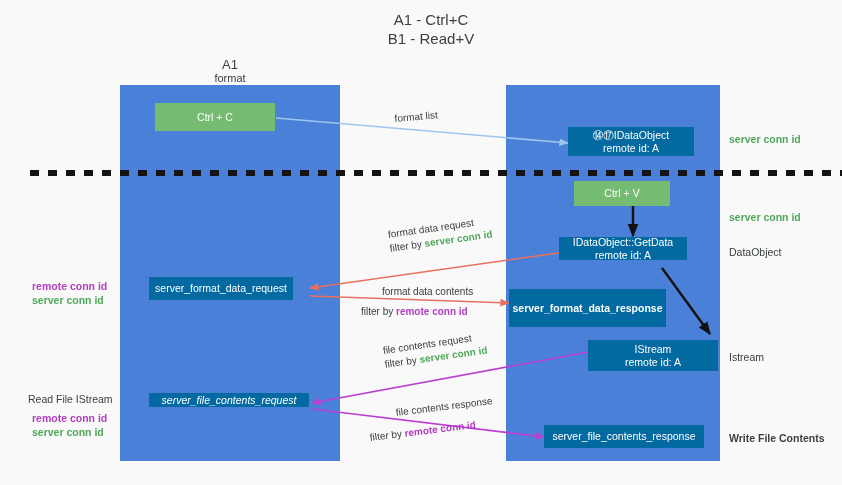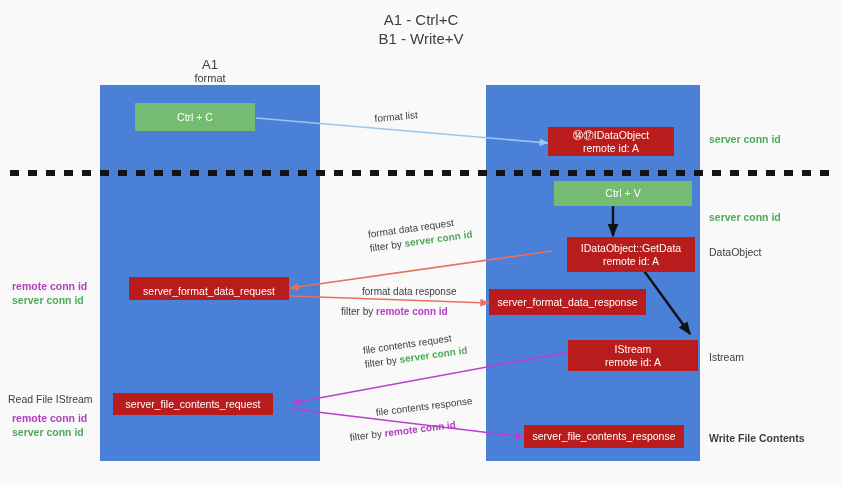--- a/index.html
+++ b/index.html
@@ -11,20 +11,21 @@
     height: 485px;
     background: #f9f9f9;
     font-family: "Liberation Sans", sans-serif;
     position: relative;
     overflow: hidden;
     color: #3c4043;
   }
   #diagram-root {
     position: absolute;
     inset: 0;
+    margin-left: 20px;
   }
   .abs { position: absolute; }
 
   
   .title {
     left: 0; right: 0; top: 10px;
     text-align: center;
     font-size: 15px;
     line-height: 19px;
     color: #3c4043;
@@ -63,21 +64,21 @@
     flex-direction: column;
     align-items: center;
     justify-content: center;
     color: #ffffff;
     font-size: 10.5px;
     line-height: 13px;
     text-align: center;
     padding: 2px 4px;
   }
   .box.green  { background: #76bb72; }
-  .box.orange { background: #b91c1c; }
+  .box.orange { background: #0369a1; }
   .box .l2 { display: block; }
 
   
   .edge-label {
     font-size: 10px;
     line-height: 14px;
     color: #3c4043;
     white-space: nowrap;
   }
   .edge-label.rot {
@@ -99,21 +100,21 @@
   .conn-stack .r { color: #b23fc0; font-weight: bold; display: block; }
   .conn-stack .s { color: #4fa85a; font-weight: bold; display: block; }
 </style>
 </head>
 <body>
 
 <div id="diagram-root">
 
   <div class="abs title">
     <div>A1 - Ctrl+C</div>
-    <div>B1 - Write+V</div>
+    <div>B1 - Read+V</div>
   </div>
 
   <div class="abs lane-header" style="left:100px; top:58px; width:220px;">
     <div class="lane-title">A1</div>
     <div class="lane-sub">format</div>
   </div>
   <div class="abs lane-header" style="left:486px; top:58px; width:214px;">
   </div>
 
   <div id="lane-a1" class="abs lane"></div>
@@ -154,63 +155,63 @@
 
   <div class="abs box green" style="left:135px; top:103px; width:120px; height:28px;">
     <span>Ctrl + C</span>
   </div>
 
   <div class="abs box orange" style="left:548px; top:127px; width:126px; height:29px;">
     <span>⑭⑰IDataObject</span>
     <span class="l2">remote id: A</span>
   </div>
 
-  <div class="abs box green" style="left:554px; top:181px; width:138px; height:25px;">
+  <div class="abs box green" style="left:554px; top:181px; width:96px; height:25px;">
     <span>Ctrl + V</span>
   </div>
 
-  <div class="abs box orange" style="left:567px; top:237px; width:128px; height:35px;justify-content:center;">
+  <div class="abs box orange" style="left:539px; top:237px; width:128px; height:23px;justify-content:center;">
     <span>IDataObject::GetData</span>
     <span class="l2">remote id: A</span>
   </div>
 
   <div class="abs box orange" style="left:568px; top:340px; width:130px; height:31px;">
     <span>IStream</span>
     <span class="l2">remote id: A</span>
   </div>
 
-  <div class="abs box orange" style="left:129px; top:277px; width:160px; height:23px;justify-content:flex-end;">
+  <div class="abs box orange" style="left:129px; top:277px; width:144px; height:23px;">
     <span>server_format_data_request</span>
   </div>
 
-  <div class="abs box orange" style="left:489px; top:289px; width:157px; height:26px;">
+  <div class="abs box orange" style="left:489px; top:289px; width:157px; height:38px;font-weight:bold;">
     <span>server_format_data_response</span>
   </div>
 
-  <div class="abs box orange" style="left:113px; top:393px; width:160px; height:22px;">
+  <div class="abs box orange" style="left:129px; top:393px; width:160px; height:14px;font-style:italic;">
     <span>server_file_contents_request</span>
   </div>
 
   <div class="abs box orange" style="left:524px; top:425px; width:160px; height:23px;">
     <span>server_file_contents_response</span>
   </div>
 
   <div class="abs edge-label rot" style="left:374px; top:112px; transform:rotate(-5deg);">
     <span>format list</span>
   </div>
 
   <div class="abs edge-label rot" style="left:367px; top:228px; transform:rotate(-8deg);">
     <div>format data request</div>
     <div>
       <span>filter by </span><span class="green-txt">server conn id</span>
     </div>
   </div>
 
   <div class="abs edge-label" style="left:362px; top:285px;">
-    <div>format data response</div>
+    <div>format data contents</div>
   </div>
   <div class="abs edge-label" style="left:341px; top:305px;">
     <span>filter by </span><span class="purple-txt">remote conn id</span>
   </div>
 
   <div class="abs edge-label rot" style="left:362px; top:344px; transform:rotate(-8deg);">
     <div>file contents request</div>
     <div>
       <span>filter by </span><span class="green-txt">server conn id</span>
     </div>

